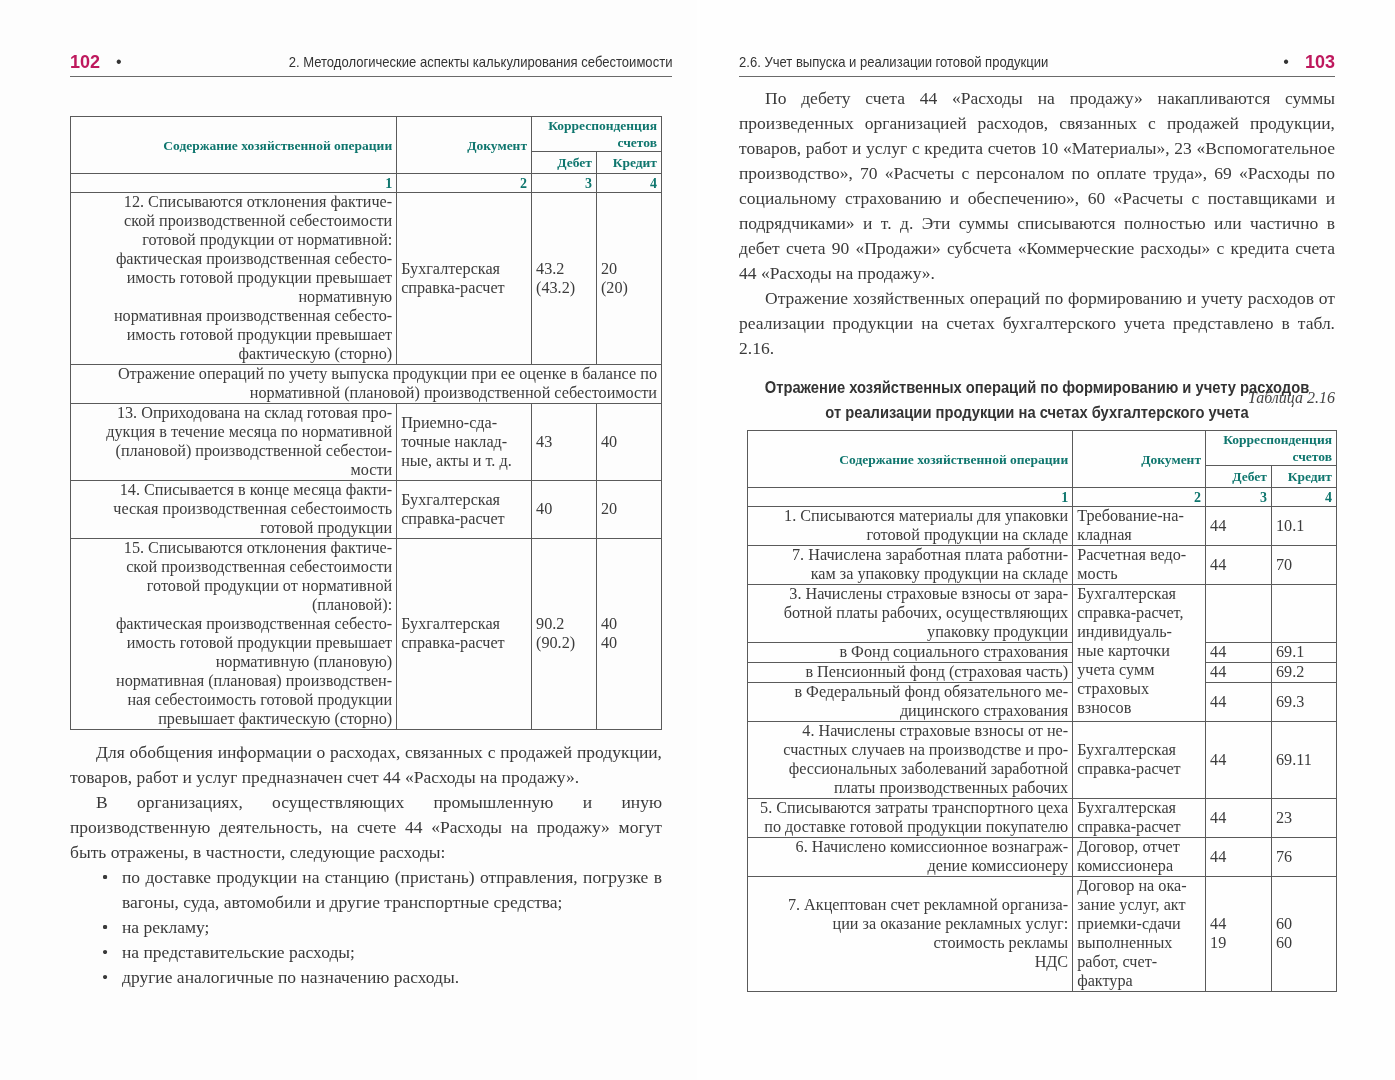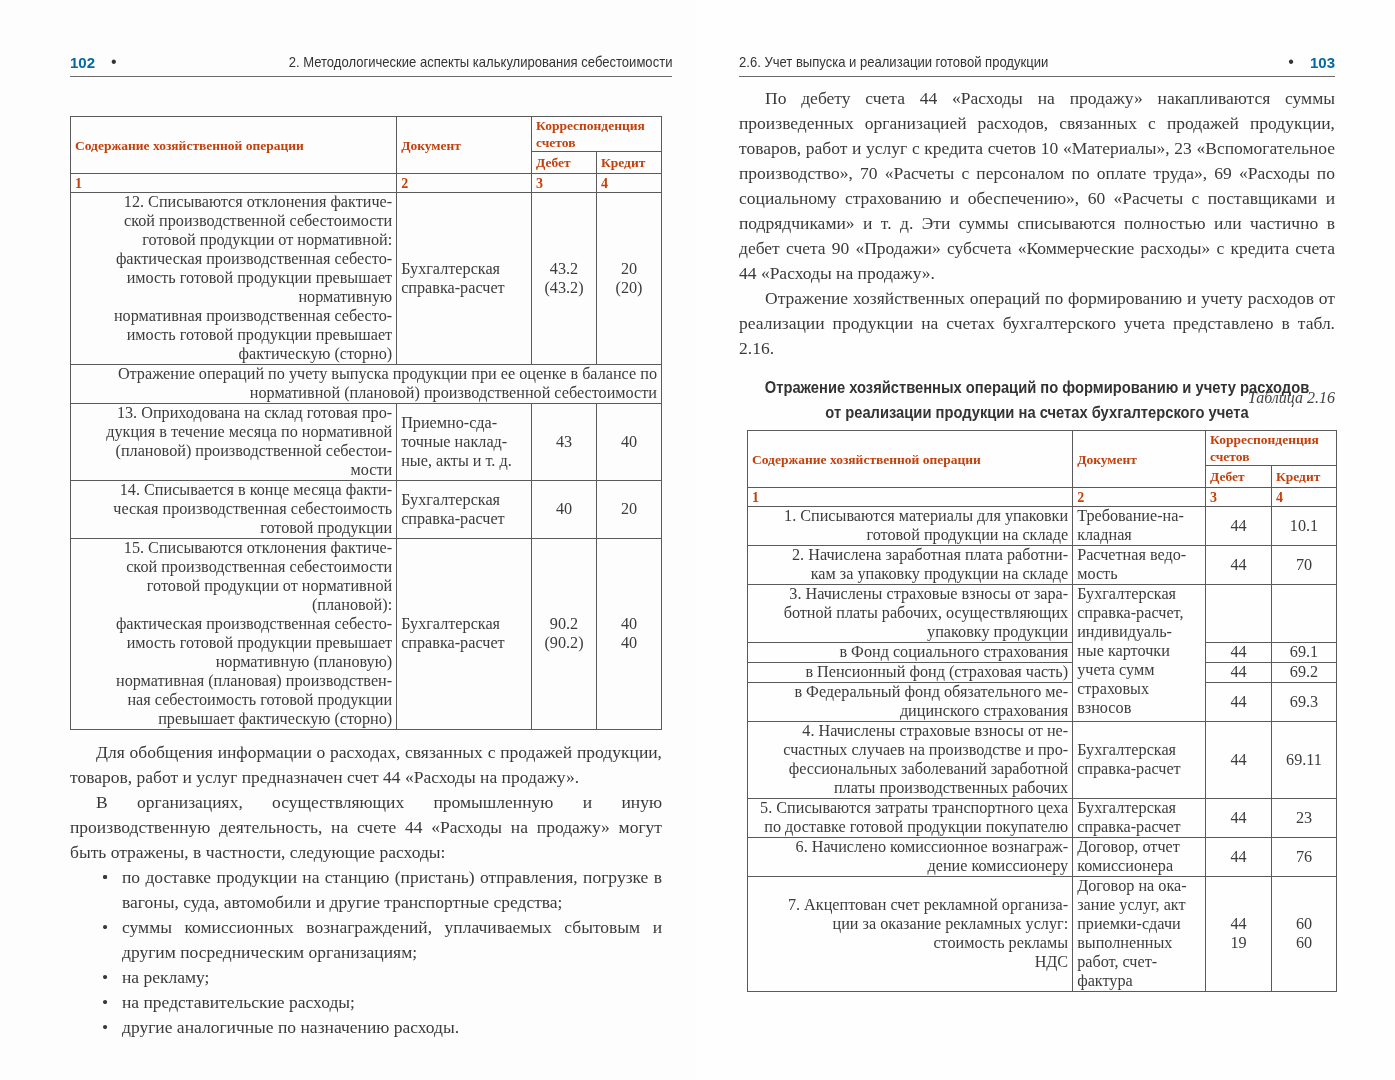--- a/index.html
+++ b/index.html
@@ -15,41 +15,41 @@
   .page-right { left:697px; width:698px; background:#fefefe; }
 
   .running-head {
     position:absolute; top:48px; height:28px;
     font-family:"Liberation Sans", "DejaVu Sans", sans-serif;
     display:flex; align-items:center;
     border-bottom:1.5px solid #6a6a6a;
   }
   .page-left .running-head { left:70px; width:602px; }
   .page-right .running-head { left:42px; width:596px; }
-  .page-num { font-weight:bold; font-size:15px; color:#0369a1; }
+  .page-num { font-weight:bold; font-size:18px; color:#be185d; }
   .bullet-dot { font-size:16px; color:#333; margin:0 16px; }
   .head-title { font-size:14.5px; color:#333; transform:scaleX(0.9); transform-origin:left center; white-space:nowrap; }
   .page-left .head-title { margin-left:auto; transform-origin:right center; }
   .page-right .rh-right { margin-left:auto; display:flex; align-items:center; }
 
   .table-caption {
     position:absolute; font-style:italic; font-size:16px; color:#444; text-align:right;
   }
 
   table.acct {
     position:absolute; border-collapse:collapse;
     font-size:16.2px; line-height:19px; color:#3c3c3c;
   }
   table.acct td, table.acct th {
     border:1.3px solid #5a5a5a; padding:0 4px; vertical-align:middle;
   }
   table.acct th {
-    font-weight:bold; font-size:13.5px; line-height:17px; text-align:left; color:#c2410c;
-  }
-  table.acct td.num { text-align:center; }
+    font-weight:bold; font-size:13.5px; line-height:17px; text-align:right; color:#0f766e;
+  }
+  table.acct td.num { }
   table.acct tr.colnums th { font-size:14px; }
   table.acct td.op { text-align:right; }
   table.acct td.doc { text-align:left; }
   .ml { white-space:pre-line; }
 
   .body-text {
     position:absolute; font-size:17.5px; line-height:25px; color:#3a3a3a;
     text-align:justify;
   }
   .body-text p { margin:0; text-indent:26px; }
@@ -157,21 +157,21 @@
     </tr>
   </tbody>
     </table>
 
   <div class="body-text" style="left:70px; top:740px; width:592px;">
     <p>Для обобщения информации о расходах, связанных с продажей продукции, товаров, работ и услуг предназначен счет 44 «Расходы на продажу».</p>
     <p>В организациях, осуществляющих промышленную и иную производственную деятельность, на счете 44 «Расходы на продажу» могут быть отражены, в частности, следующие расходы:</p>
     <ul>
       <li><span class="b">•</span></li>
       <li><span class="b">•</span><span>по доставке продукции на станцию (пристань) отправления, погрузке в вагоны, суда, автомобили и другие транспортные средства;</span></li>
-      <li><span class="b">•</span><span>суммы комиссионных вознаграждений, уплачиваемых сбытовым и другим посредническим организациям;</span></li>
+      <li><span class="b">•</span></li>
       <li><span class="b">•</span><span>на рекламу;</span></li>
       <li><span class="b">•</span><span>на представительские расходы;</span></li>
       <li><span class="b">•</span><span>другие аналогичные по назначению расходы.</span></li>
     </ul>
   </div>
 </div>
 
 <div class="page page-right">
   <div class="running-head">
     <span class="head-title">2.6. Учет выпуска и реализации готовой продукции</span>
@@ -215,21 +215,21 @@
     </tr>
     <tr>
       <td class="op ml">1. Списываются материалы для упаковки
 готовой продукции на складе</td>
       <td class="doc ml">Требование-на-
 кладная</td>
       <td class="num">44</td>
       <td class="num">10.1</td>
     </tr>
     <tr>
-      <td class="op ml">2. Начислена заработная плата работни-
+      <td class="op ml">7. Начислена заработная плата работни-
 кам за упаковку продукции на складе</td>
       <td class="doc ml">Расчетная ведо-
 мость</td>
       <td class="num">44</td>
       <td class="num">70</td>
     </tr>
     <tr>
       <td class="op ml">3. Начислены страховые взносы от зара-
 ботной платы рабочих, осуществляющих
 упаковку продукции</td>

